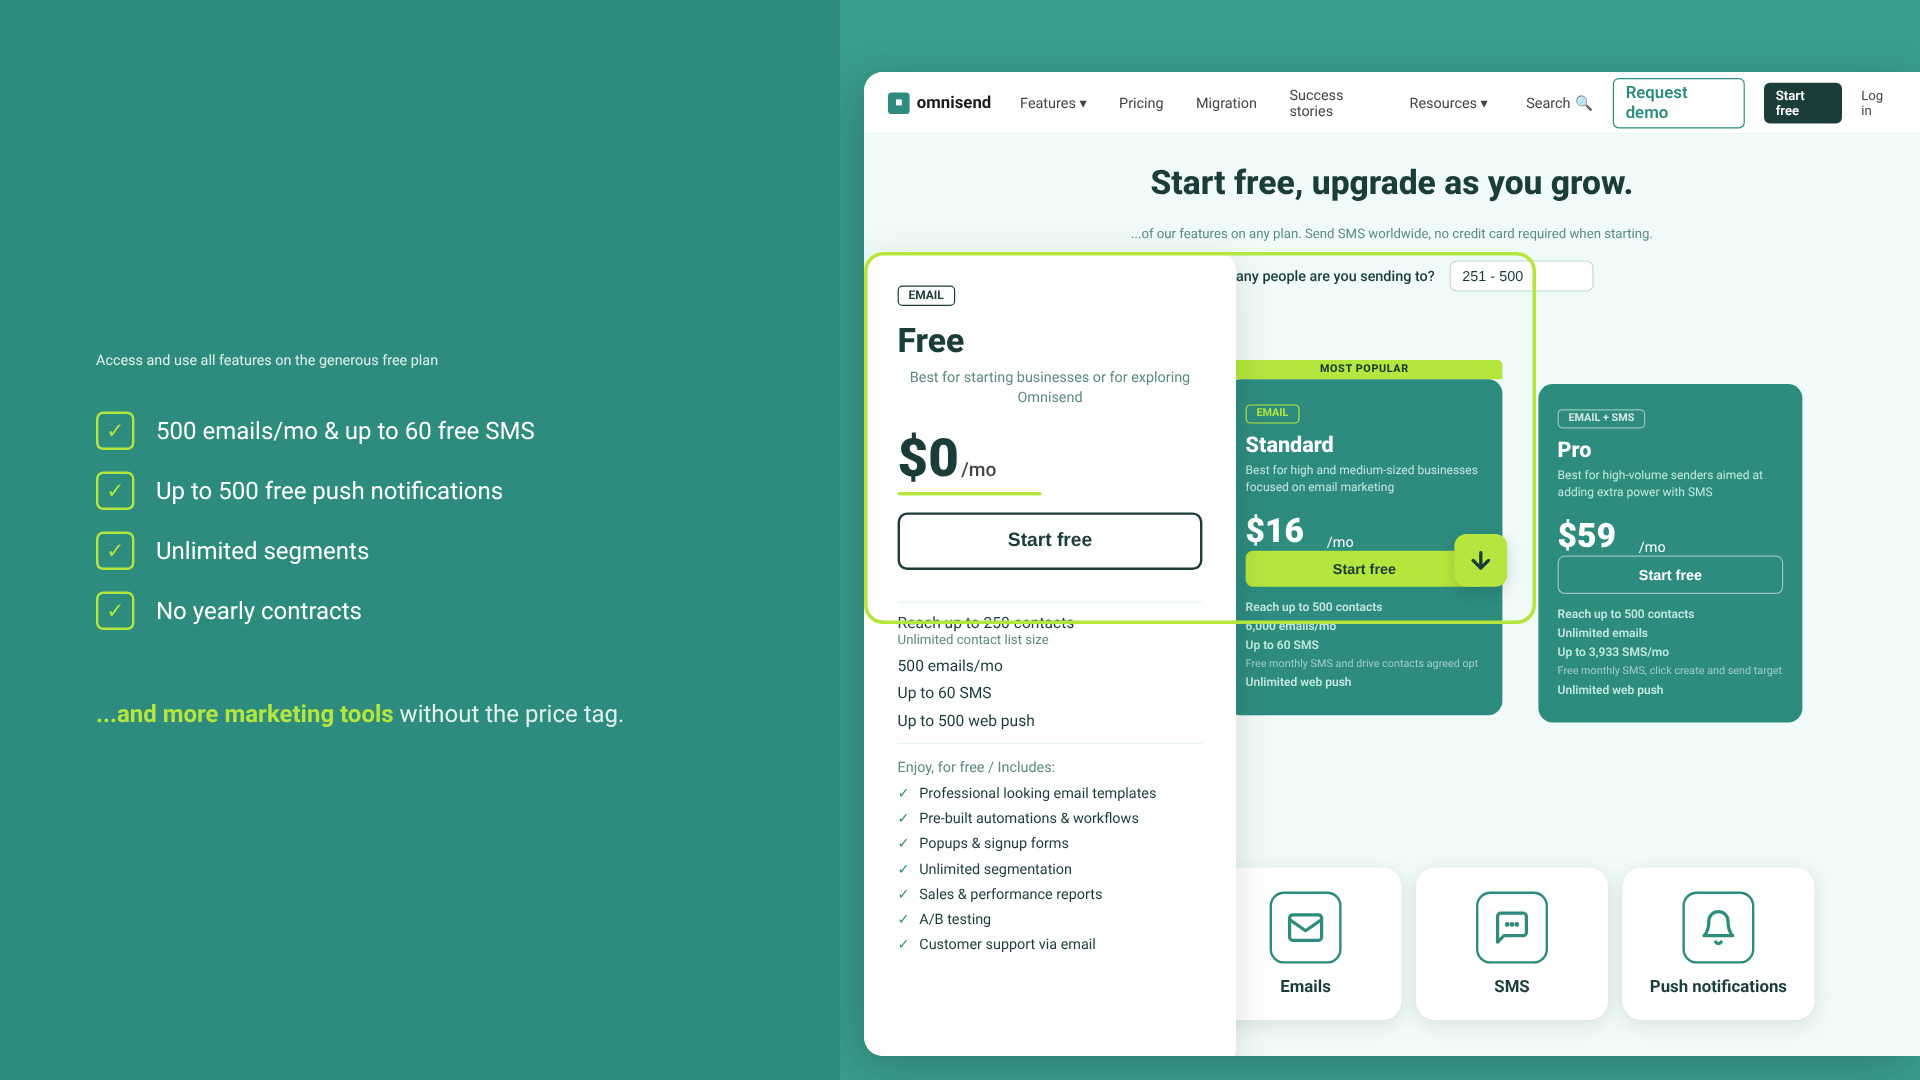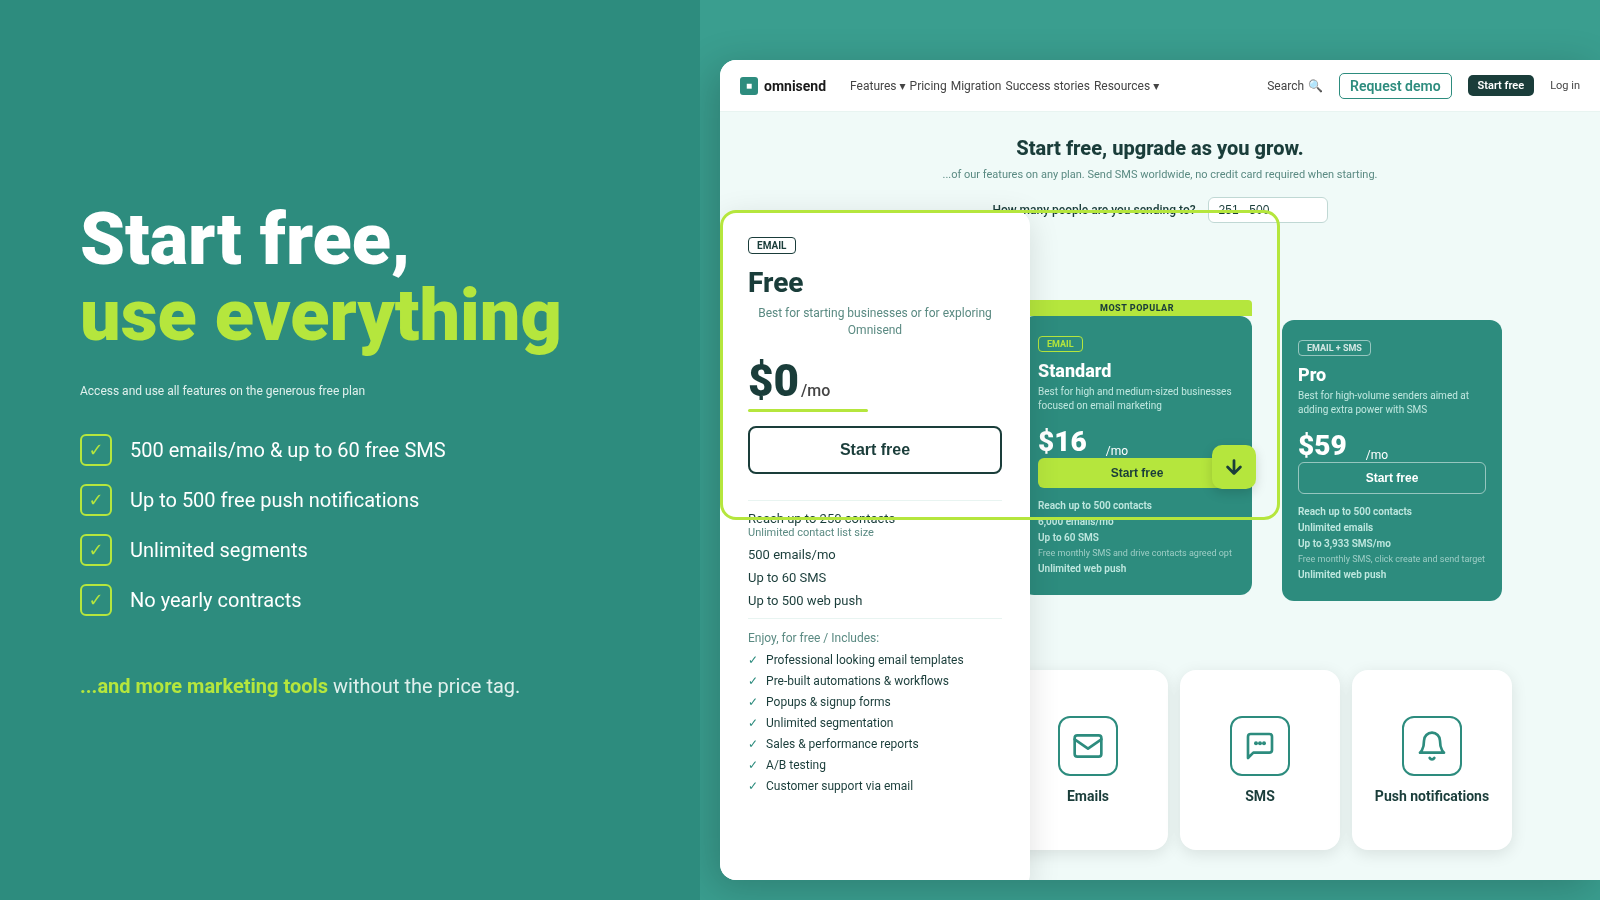--- a/index.html
+++ b/index.html
@@ -125,21 +125,21 @@
       background: #2d8c7e;
       border-radius: 3px;
       display: flex;
       align-items: center;
       justify-content: center;
       color: white;
       font-size: 10px;
     }
     .nav-links {
       display: flex;
-      gap: 4px;
+      gap: 27px;
       margin-left: 8px;
     }
     .nav-link {
       font-size: 12px;
       color: #444;
       cursor: pointer;
       display: flex;
       align-items: center;
       gap: 3px;
     }
@@ -174,24 +174,24 @@
       color: #444;
       cursor: pointer;
     }
 
     
     .main-content {
       padding: 24px 30px;
       background: #f0faf8;
     }
     .page-headline {
-      font-size: 20px;
+      font-size: 28px;
       font-weight: 800;
       color: #1a3d3a;
-      margin-bottom: 8px;
+      margin-bottom: 19px;
       text-align: center;
     }
     .page-subline {
       font-size: 11px;
       color: #5a8a82;
       text-align: center;
       margin-bottom: 16px;
     }
 
     .audience-row {
@@ -432,21 +432,21 @@
       left: 200px;
       right: 0;
       display: flex;
       gap: 12px;
       justify-content: center;
     }
     .icon-card {
       background: #ffffff;
       border-radius: 16px;
       width: 160px;
-      height: 180px;
+      height: 127px;
       display: flex;
       flex-direction: column;
       align-items: center;
       justify-content: center;
       gap: 12px;
       box-shadow: 0 4px 16px rgba(0,0,0,0.1);
     }
     .icon-card .icon-circle {
       width: 60px;
       height: 60px;
@@ -468,24 +468,20 @@
       border: 3px solid #b5e63d;
       border-radius: 16px;
       pointer-events: none;
       z-index: 20;
     }
   </style>
 </head>
 <body>
 
 <div class="left-panel">
-  <h1 class="hero-title">
-    <span class="white">Start free,</span><br>
-    <span class="green">use everything</span>
-  </h1>
   <p class="hero-subtitle">Access and use all features on the generous free plan</p>
   <ul class="feature-list">
     <li>
       <span class="check-icon">✓</span>
       <span>500 emails/mo &amp; up to 60 free SMS</span>
     </li>
     <li>
       <span class="check-icon">✓</span>
       <span>Up to 500 free push notifications</span>
     </li>

